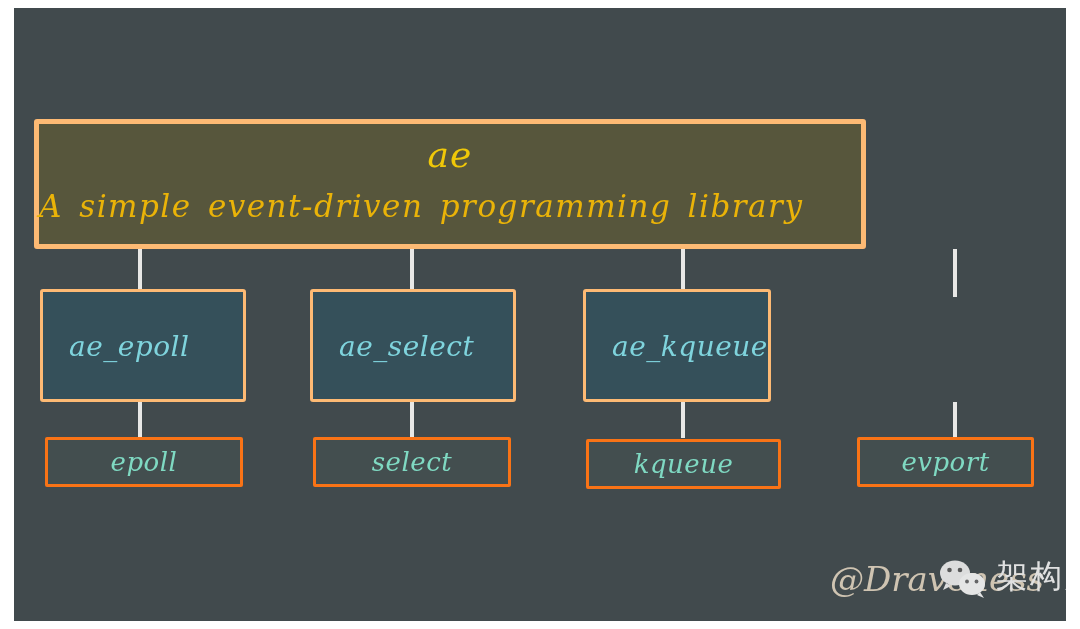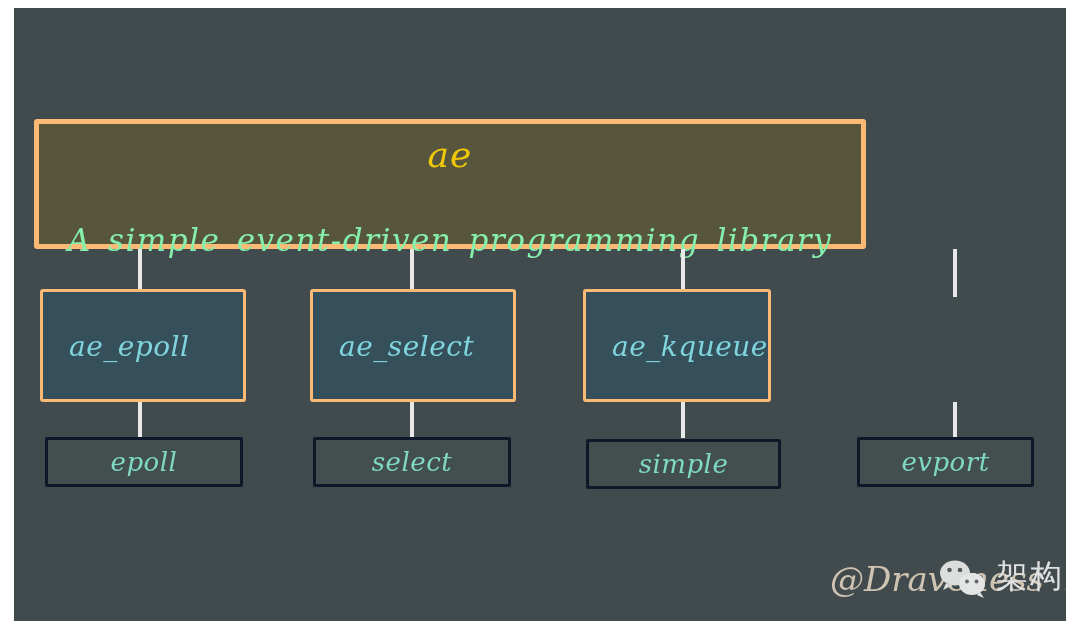--- a/index.html
+++ b/index.html
@@ -48,29 +48,28 @@
     font-style: italic;
     font-size: 36px;
     line-height: 46px;
     letter-spacing: 1px;
   }
   .header-subtitle {
     position: absolute;
     left: 0;
     right: 0;
     top: 62px;
-    text-align: center;
-    color: #86efac;
+    text-align: left;
+    color: #eab308;
     font-family: "DejaVu Serif", serif;
     font-style: italic;
     font-size: 31px;
     line-height: 40px;
     letter-spacing: 1.5px;
     word-spacing: 5px;
-    margin-top: 34px;
   }
 
   
   .connector {
     position: absolute;
     width: 4px;
     background: #e8e8e6;
   }
 
   
@@ -92,21 +91,21 @@
     font-size: 28px;
     letter-spacing: 0.5px;
     white-space: nowrap;
   }
 
   
   .api-box {
     position: absolute;
     height: 50px;
     background: #434e4f;
-    border: 3px solid #0f172a;
+    border: 3px solid #f97316;
     box-sizing: border-box;
     border-radius: 2px;
   }
   .api-label {
     position: absolute;
     left: 0;
     right: 0;
     top: 50%;
     transform: translateY(-50%);
     text-align: center;
@@ -189,21 +188,21 @@
 
   <div class="api-box" style="left:31px; top:429px; width:198px;">
     <div class="api-label">epoll</div>
   </div>
 
   <div class="api-box" style="left:299px; top:429px; width:198px;padding-left:28px;">
     <div class="api-label">select</div>
   </div>
 
   <div class="api-box" style="left:572px; top:431px; width:195px;">
-    <div class="api-label">simple</div>
+    <div class="api-label">kqueue</div>
   </div>
 
   <div class="api-box" style="left:843px; top:429px; width:177px;">
     <div class="api-label">evport</div>
   </div>
 
   <div class="watermark">
     <span class="wm-handle">@Draveness</span>
     <span class="wm-wechat">
       <svg viewBox="0 0 58 40" width="58" height="40" aria-hidden="true">

